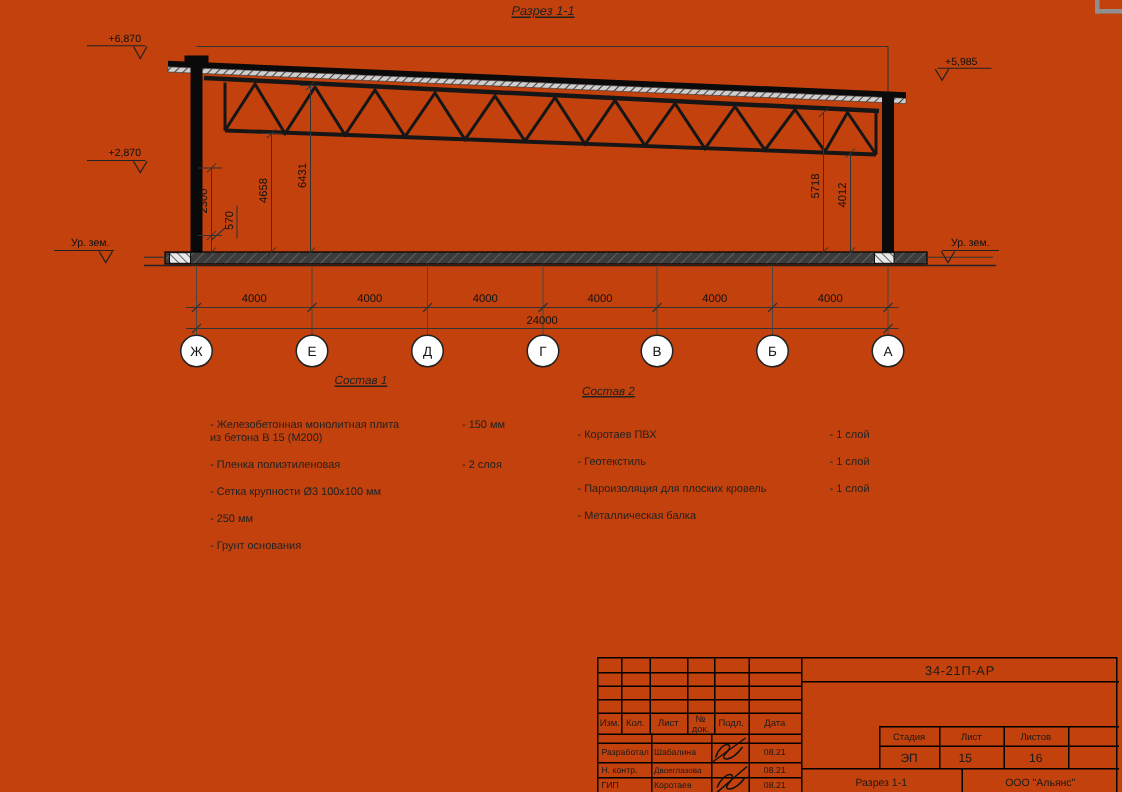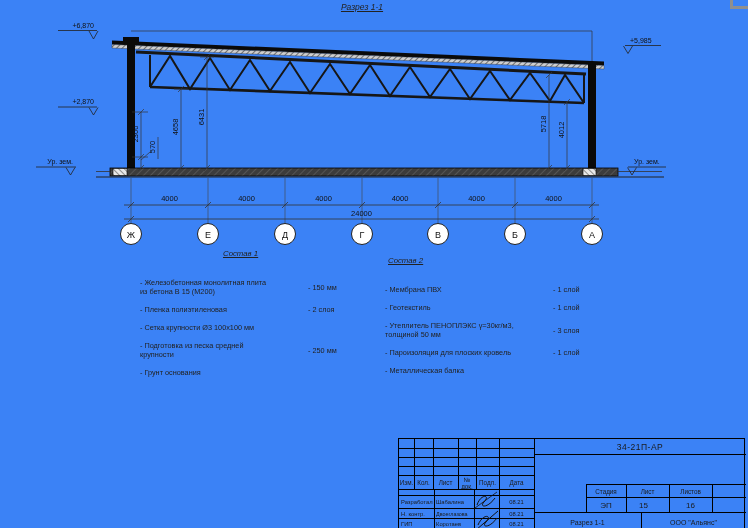--- a/index.html
+++ b/index.html
@@ -1,38 +1,38 @@
 <!DOCTYPE html>
 <html><head>
 <meta charset="utf-8">
 <style>
   html,body{margin:0;padding:0;background:#e8e8e8;}
   .page{
-    position:relative;width:748px;height:528px;background:#3b82f6;
+    position:relative;width:748px;height:528px;background:#c2410c;
     overflow:hidden;font-family:"Liberation Sans",sans-serif;color:#1a1a1a;
   }
   .abs{position:absolute;}
   
   .sheet-title{
     left:320px;top:2px;width:84px;text-align:center;
     font-size:8.5px;font-style:italic;text-decoration:underline;color:#222;
   }
   
   .corner-v{left:730px;top:0;width:3px;height:9px;background:#8f8f8f;}
   .corner-h{left:730px;top:6px;width:18px;height:3px;background:#8f8f8f;}
   svg{display:block;}
   .section-svg{position:absolute;left:0;top:0;}
   .section-svg text{font-family:"Liberation Sans",sans-serif;fill:#111;}
   .dimtxt{font-size:7.5px;}
   .axtxt{font-size:9px;}
   .elevtxt{font-size:7px;}
   
   .comp{position:absolute;font-size:7.3px;line-height:9px;color:#222;}
   .comp-title{font-style:italic;text-decoration:underline;font-size:7.8px;margin-bottom:20px;}
-  .comp .item{display:flex;align-items:center;margin-bottom:9px;}
+  .comp .item{display:flex;align-items:flex-start;margin-bottom:9px;}
   .comp .t{width:168px;white-space:pre-line;}
   .comp .v{width:46px;}
   .comp1{left:140px;top:249px;width:216px;}
   .comp1 .comp-title{margin-left:83px;}
   .comp2{left:385px;top:256px;width:230px;}
   .comp2 .comp-title{margin-left:3px;}
   
   .tb{left:398px;top:438px;width:347px;height:92px;border:1.5px solid #000;box-sizing:border-box;font-size:6.3px;}
   .tb .ln{position:absolute;background:#000;}
   .tb .cell{position:absolute;display:flex;align-items:center;justify-content:center;text-align:center;overflow:hidden;}
@@ -223,44 +223,37 @@
     </div>
     <div class="item">
       <span class="t">- Пленка полиэтиленовая</span>
       <span class="v">-  2 слоя</span>
     </div>
     <div class="item">
       <span class="t">- Сетка крупности Ø3 100x100 мм</span>
       <span class="v"></span>
     </div>
     <div class="item">
-      <span class="t">- Подготовка из песка средней
-крупности</span>
       <span class="v">- 250 мм</span>
     </div>
     <div class="item">
       <span class="t">- Грунт основания</span>
       <span class="v"></span>
     </div>
   </div>
 
   <div class="comp comp2">
     <div class="comp-title">Состав 2</div>
     <div class="item">
-      <span class="t">- Мембрана ПВХ</span>
+      <span class="t">- Коротаев ПВХ</span>
       <span class="v">- 1 слой</span>
     </div>
     <div class="item">
       <span class="t">- Геотекстиль</span>
       <span class="v">- 1 слой</span>
-    </div>
-    <div class="item">
-      <span class="t">- Утеплитель ПЕНОПЛЭКС γ=30кг/м3,
-толщиной 50 мм</span>
-      <span class="v">- 3 слоя</span>
     </div>
     <div class="item">
       <span class="t">- Пароизоляция для плоских кровель</span>
       <span class="v">- 1 слой</span>
     </div>
     <div class="item">
       <span class="t">- Металлическая балка</span>
       <span class="v"></span>
     </div>
   </div>

